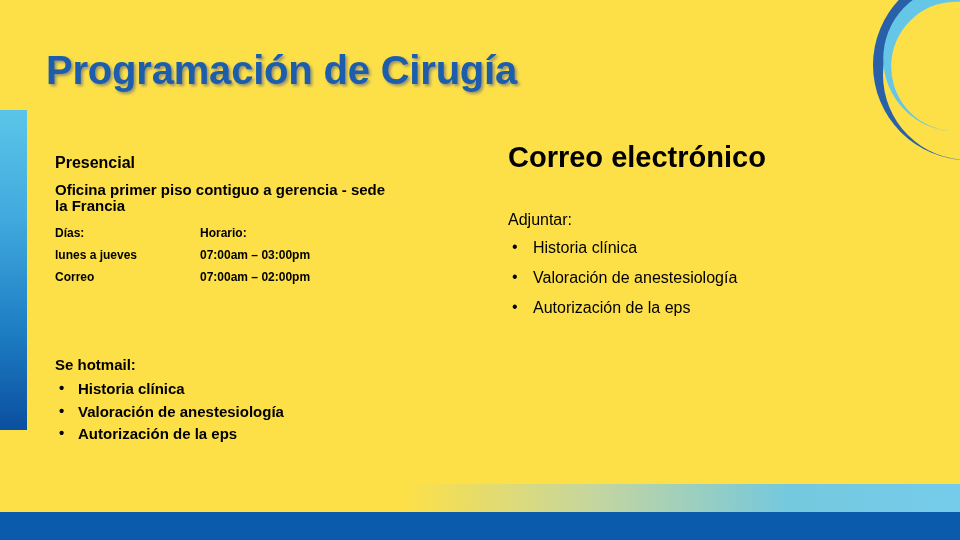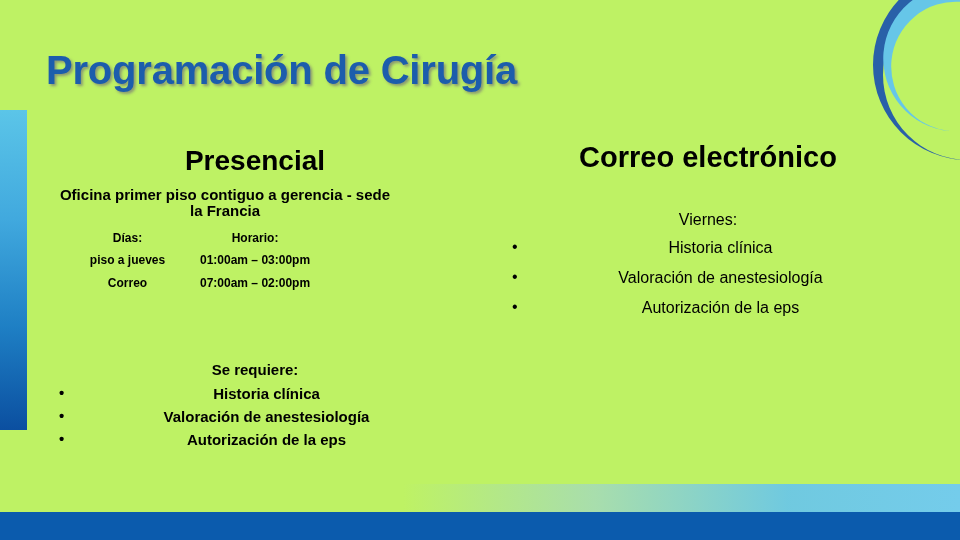--- a/index.html
+++ b/index.html
@@ -11,23 +11,22 @@
     width: 960px;
     height: 540px;
     background: #ffffff;
     font-family: "Liberation Sans", sans-serif;
     overflow: hidden;
   }
   .slide {
     position: relative;
     width: 960px;
     height: 540px;
-    background: #bef264;
+    background: #fde047;
     overflow: hidden;
-    text-align: center;
   }
 
   
   .left-accent {
     position: absolute;
     left: 0;
     top: 110px;
     width: 27px;
     height: 320px;
     background: linear-gradient(to bottom, #5BC5E8 0%, #41A9DE 34%, #1E7FC4 68%, #0B4FA0 100%);
@@ -87,24 +86,24 @@
     width: 400px;
   }
   .col-right {
     position: absolute;
     left: 508px;
     top: 142px;
     width: 400px;
   }
 
   .h2-left {
-    font-size: 28px;
-    font-weight: bold;
-    color: #000000;
-    margin: 4px 0 10px 0;
+    font-size: 16px;
+    font-weight: bold;
+    color: #000000;
+    margin: 12px 0 10px 0;
     line-height: 1.1;
   }
   .h2-right {
     font-size: 29px;
     font-weight: bold;
     color: #000000;
     margin: 0 0 11px 0;
     line-height: 1.1;
   }
 
@@ -203,31 +202,31 @@
     <div class="body-left">
       <p class="addr">Oficina primer piso contiguo a gerencia - sede la Francia</p>
 
       <table class="sched">
         <tbody>
             <tr>
           <td class="c1">Días:</td>
           <td>Horario:</td>
         </tr>
         <tr>
-          <td class="c1">piso a jueves</td>
-          <td>01:00am – 03:00pm</td>
+          <td class="c1">lunes a jueves</td>
+          <td>07:00am – 03:00pm</td>
         </tr>
         <tr>
           <td class="c1">Correo</td>
           <td>07:00am – 02:00pm</td>
         </tr>
       </tbody>
         </table>
 
-      <p class="req-label">Se requiere:</p>
+      <p class="req-label">Se hotmail:</p>
 
       <ul class="bullets">
         <li>
           <span class="bdot">•</span>
           <span>Historia clínica</span>
         </li>
         <li>
           <span class="bdot">•</span>
           <span>Valoración de anestesiología</span>
         </li>
@@ -237,21 +236,21 @@
         </li>
       </ul>
     </div>
   </div>
 
   <div class="col-right">
     <div class="h2-right">Correo electrónico</div>
 
     <div class="body-right">
 
-      <p class="adj-label">Viernes:</p>
+      <p class="adj-label">Adjuntar:</p>
 
       <ul class="bullets wide">
         <li>
           <span class="bdot">•</span>
           <span>Historia clínica</span>
         </li>
         <li>
           <span class="bdot">•</span>
           <span>Valoración de anestesiología</span>
         </li>

